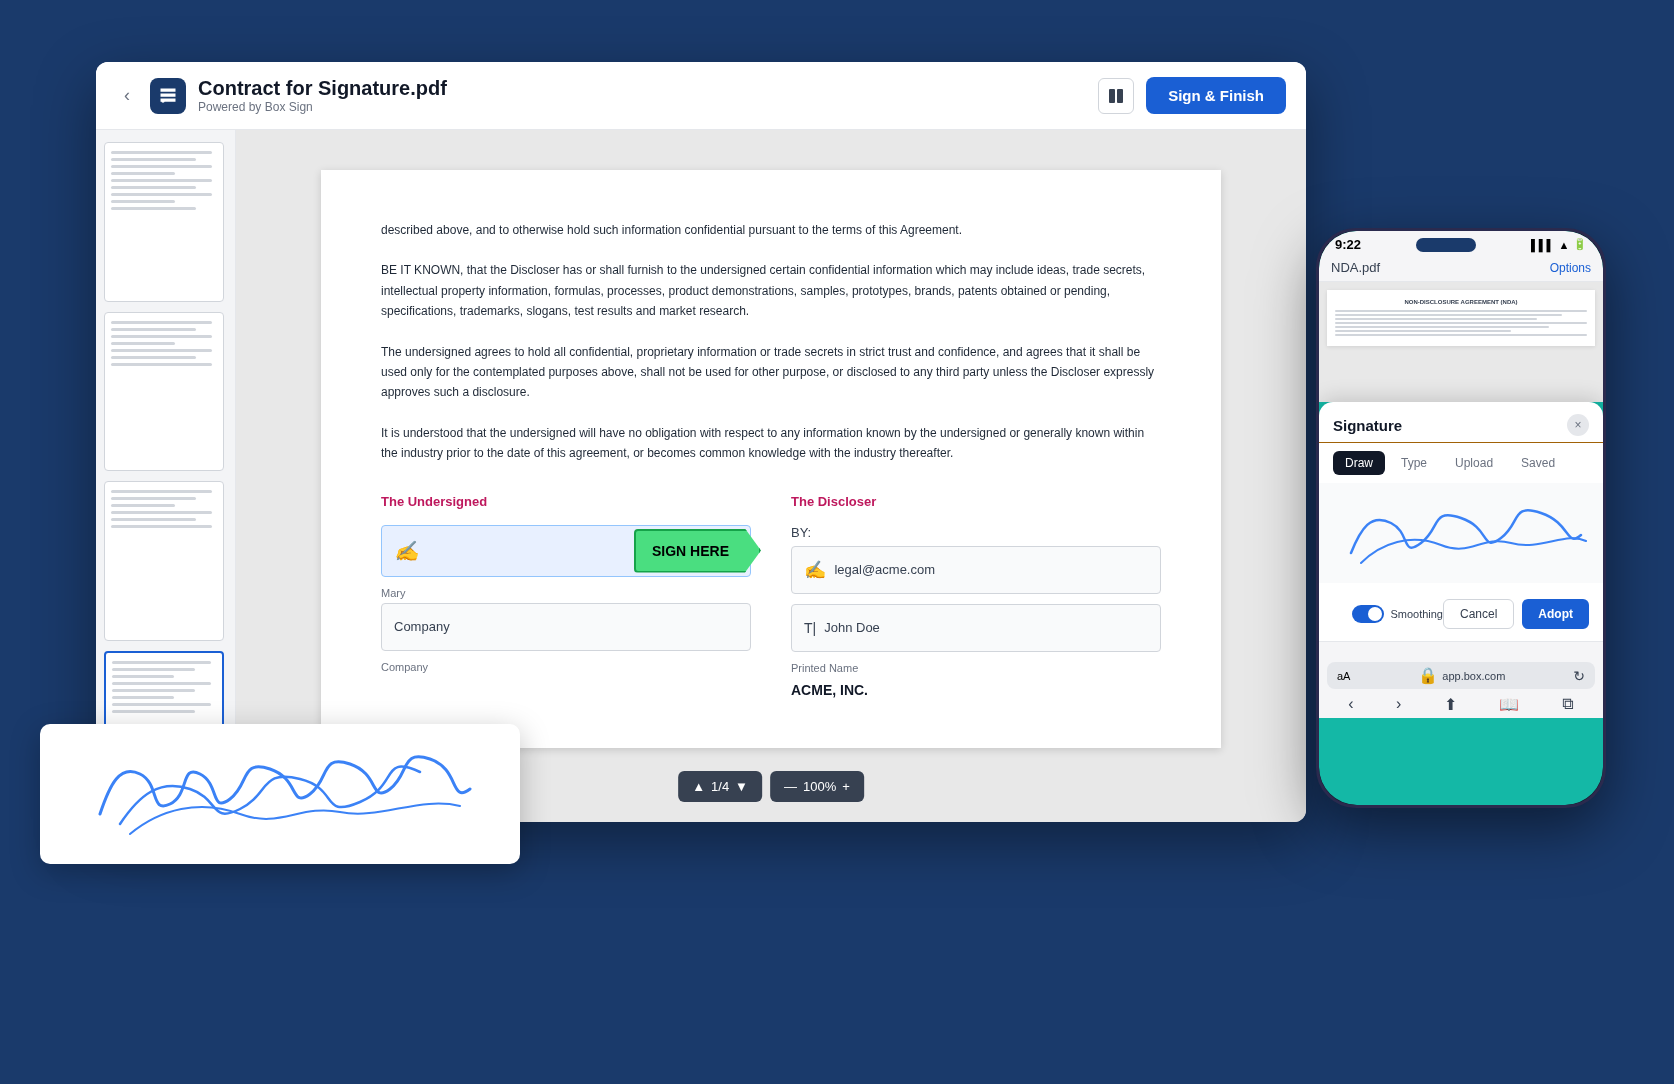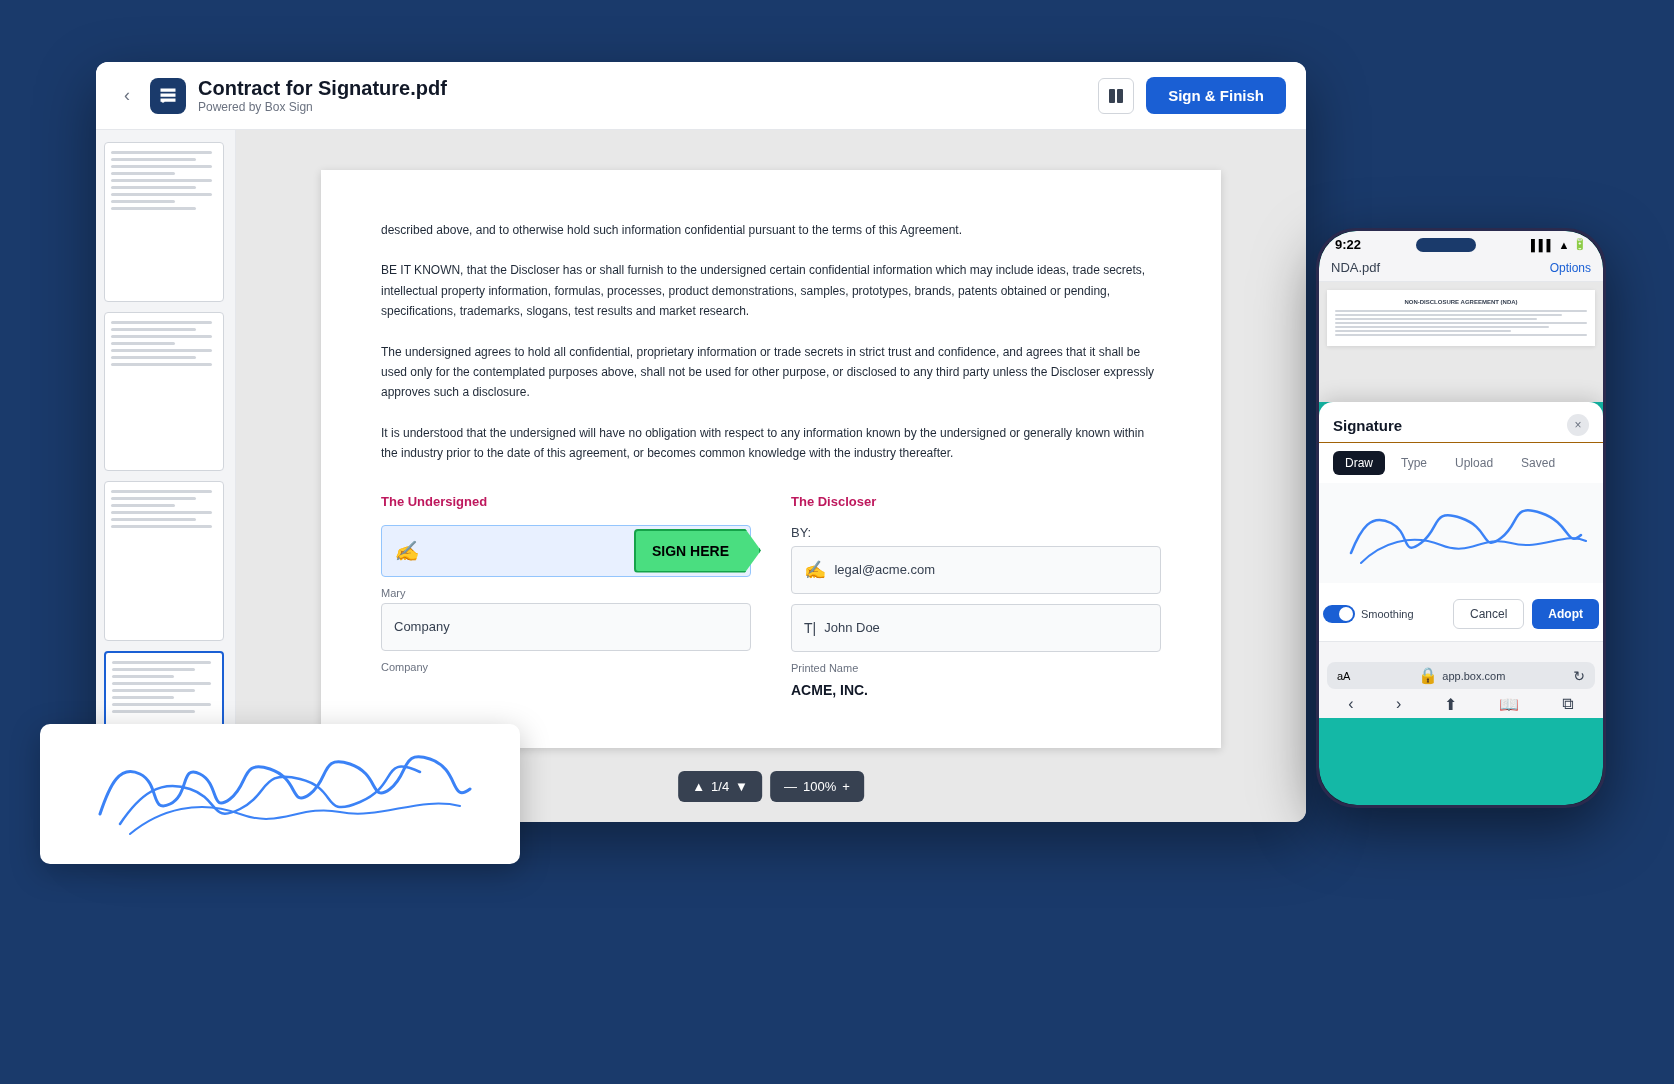--- a/index.html
+++ b/index.html
@@ -399,22 +399,22 @@
       height: 100px;
       background: #f9fafb;
       margin: 0 0 8px;
       position: relative;
       overflow: hidden;
     }
     .sig-canvas svg { width: 100%; height: 100%; }
     .sig-modal-footer {
       display: flex;
       align-items: center;
-      justify-content: space-between;
-      padding: 8px 4px 12px;
+      justify-content: flex-end;
+      padding: 8px 14px 12px;
     }
     .smoothing-toggle {
       display: flex;
       align-items: center;
       gap: 6px;
       font-size: 11px;
       color: #374151;
     }
     .toggle-switch {
       width: 32px; height: 18px;

